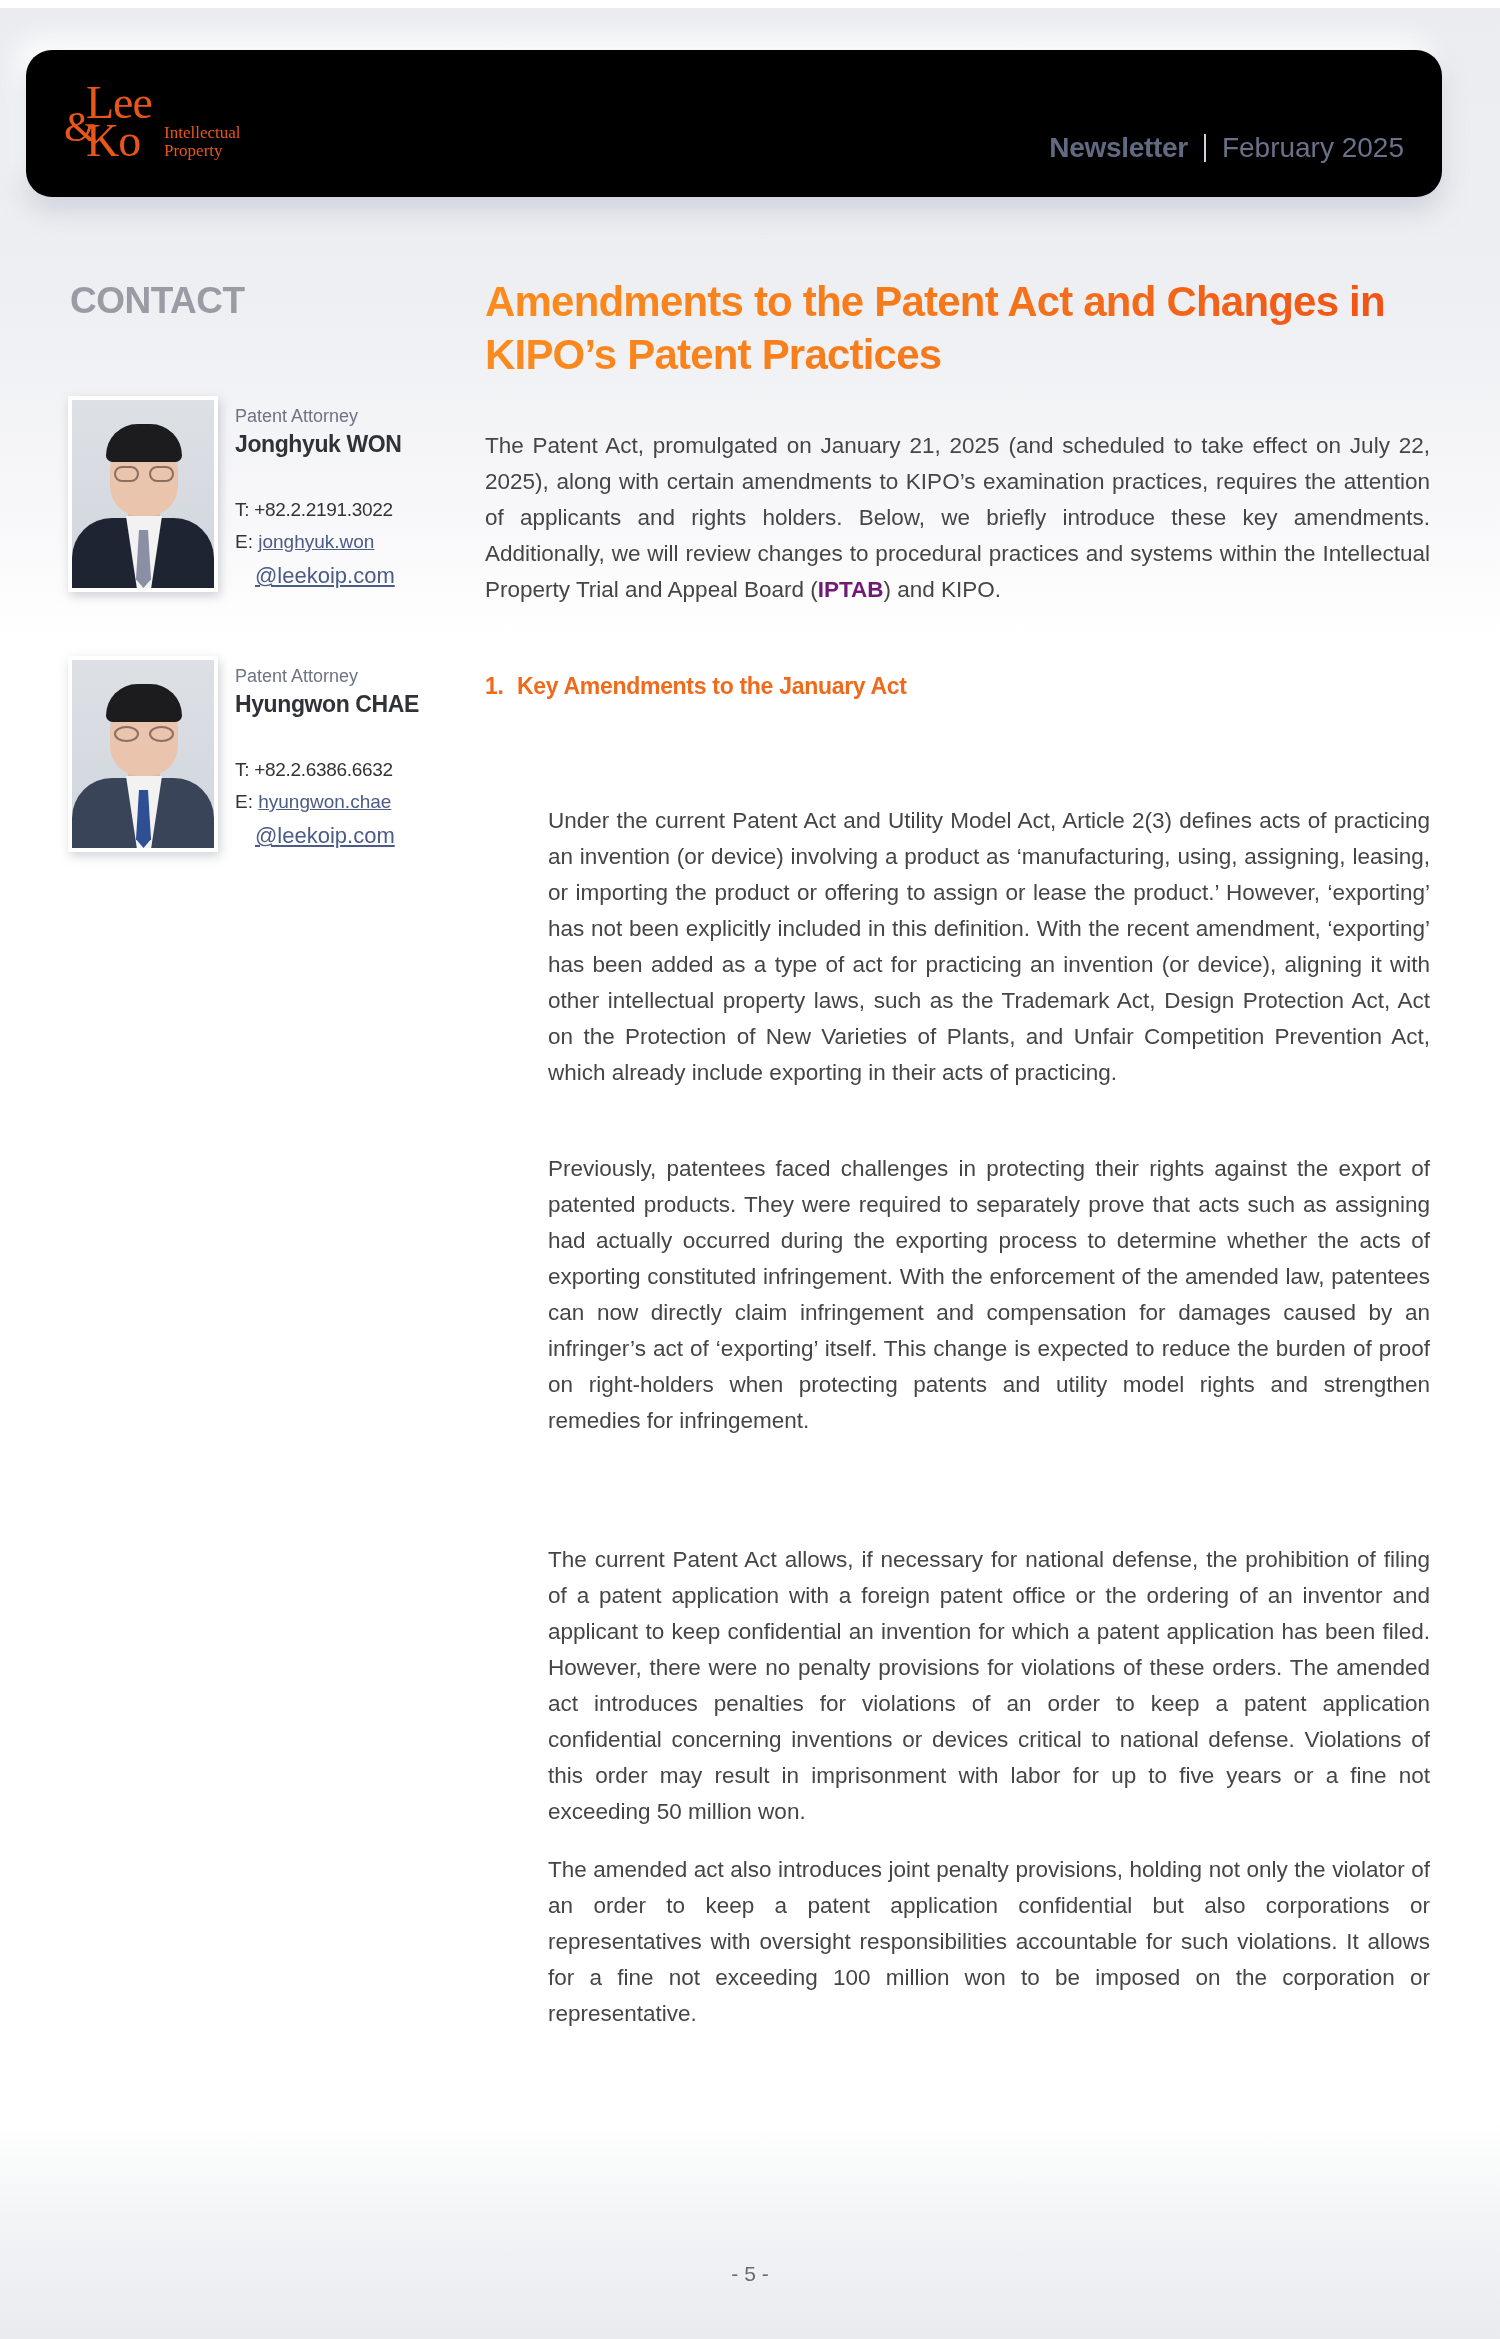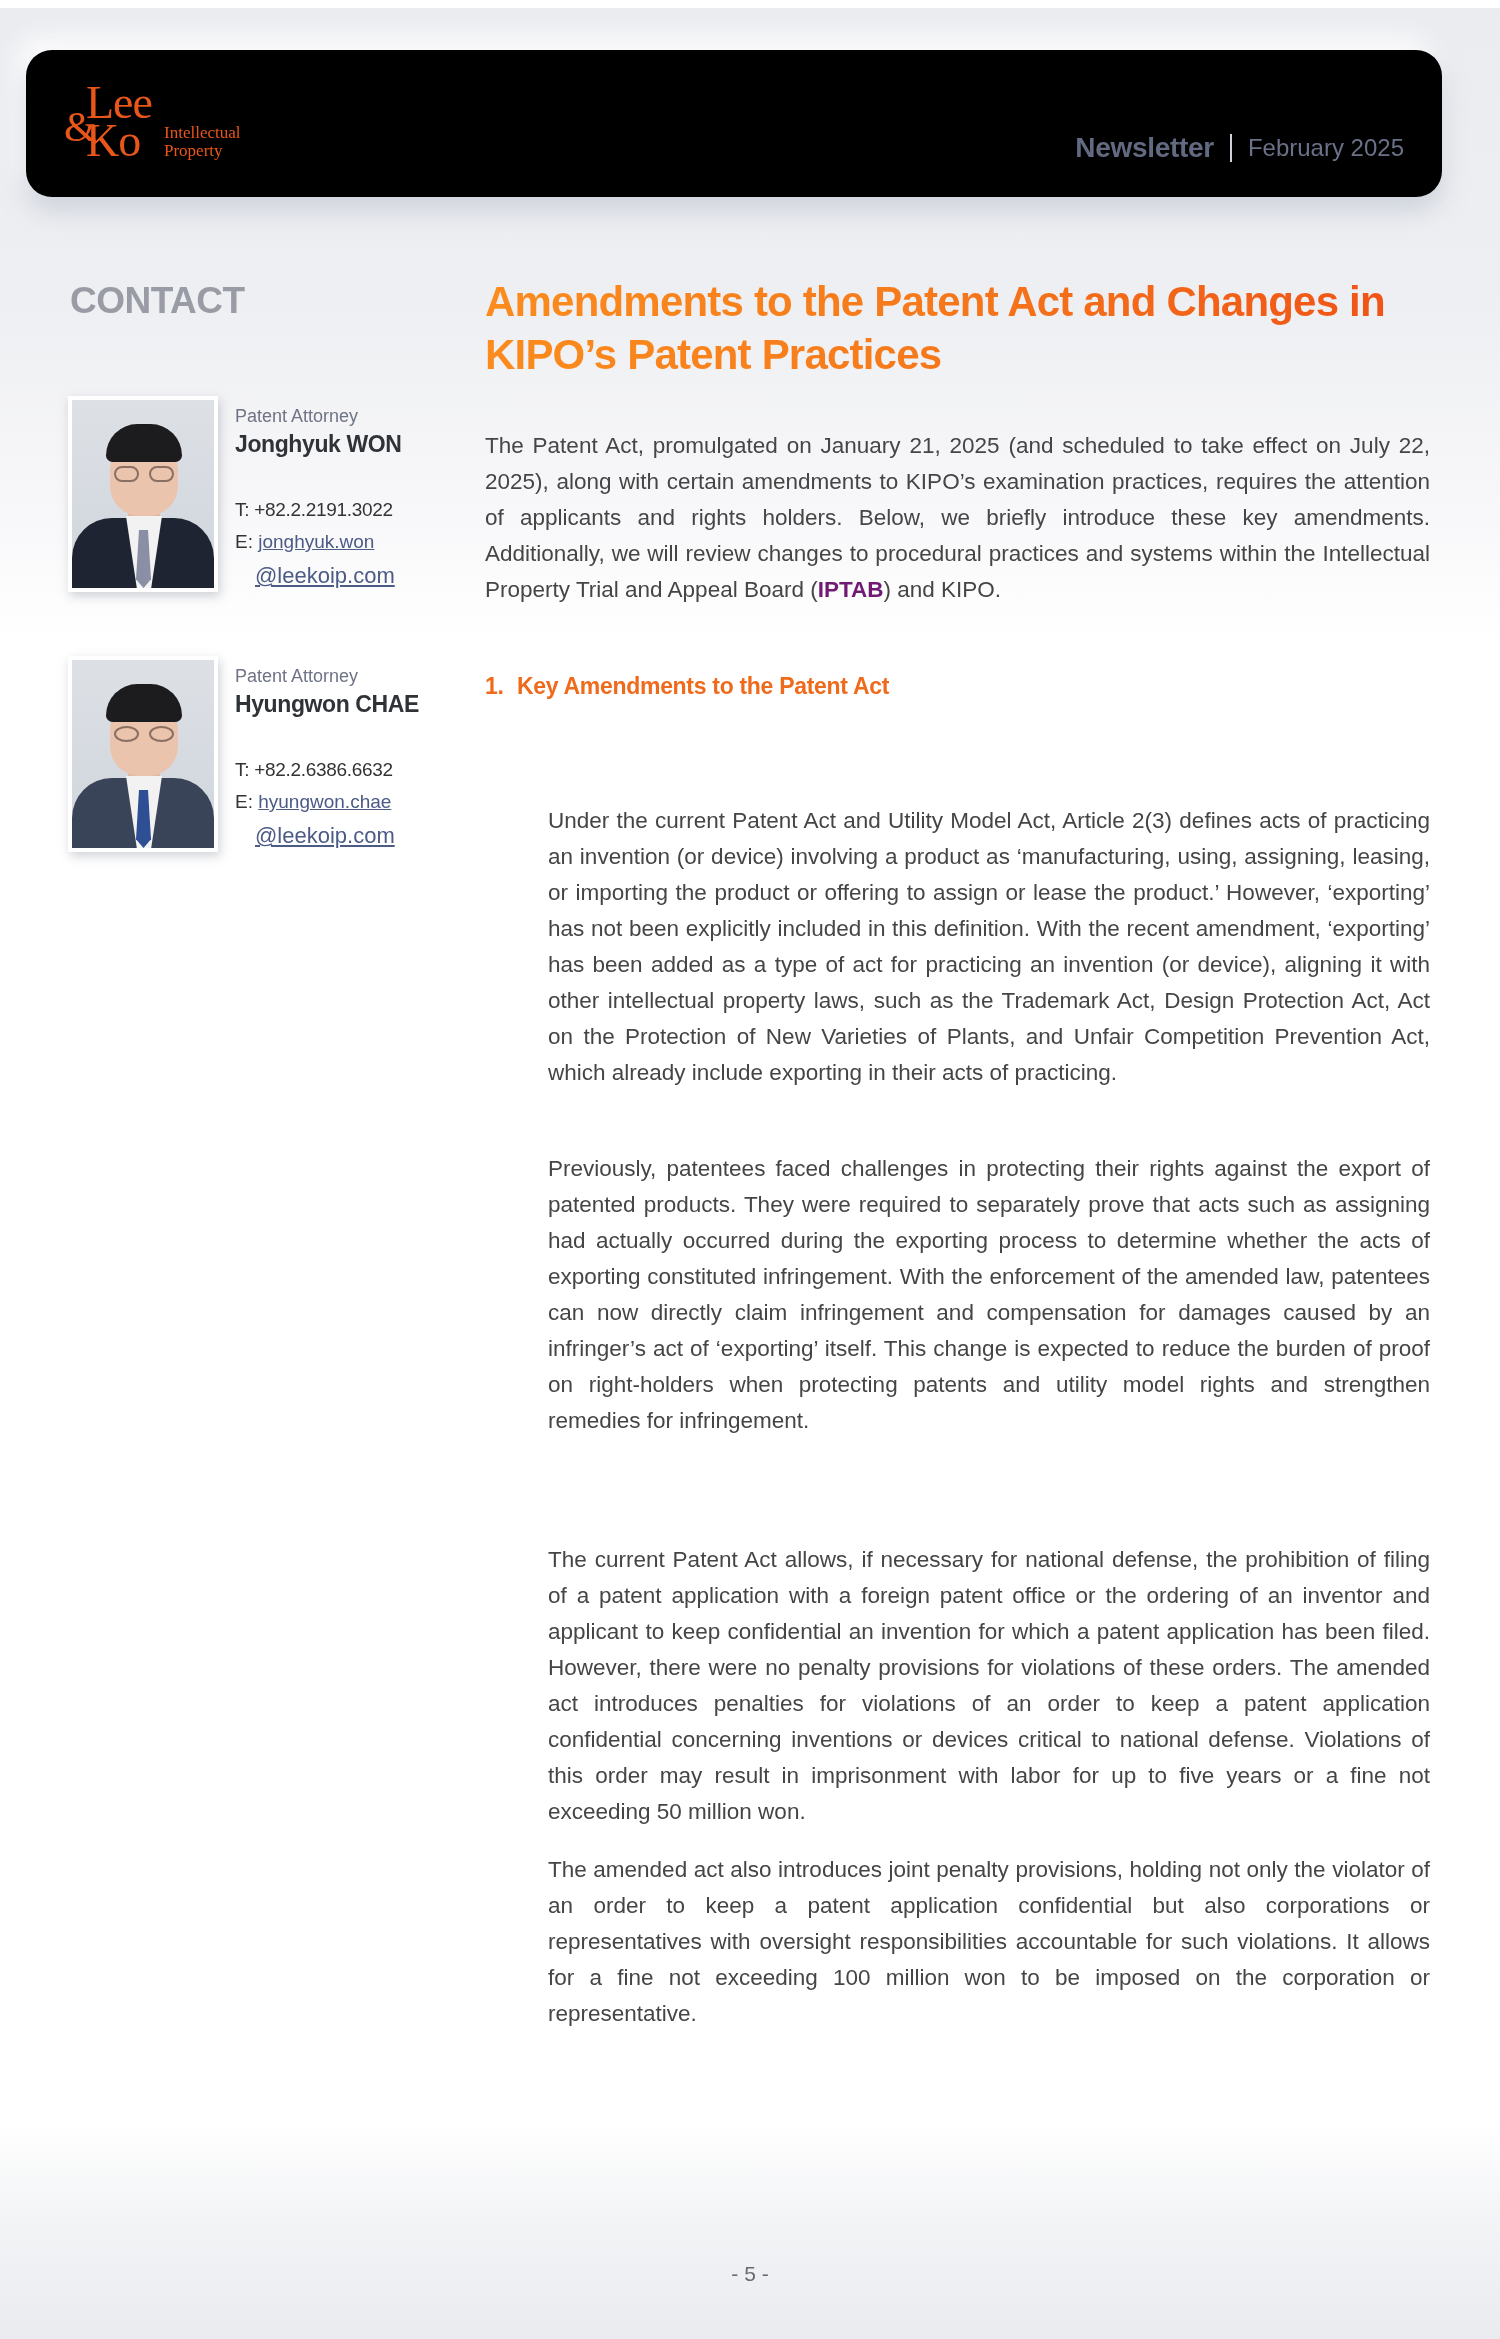--- a/index.html
+++ b/index.html
@@ -26,21 +26,21 @@
     .logo { position: absolute; left: 38px; top: 30px; width: 260px; height: 90px; color: #e8561a; font-family: "Liberation Serif", "DejaVu Serif", serif; }
     .logo .amp { position: absolute; left: 0px; top: 26px; font-size: 42px; line-height: 42px; }
     .logo .lee { position: absolute; left: 22px; top: 0px; font-size: 46px; line-height: 46px; letter-spacing: -1px; }
     .logo .ko { position: absolute; left: 22px; top: 38px; font-size: 46px; line-height: 46px; letter-spacing: -1px; }
     .logo .ip { position: absolute; left: 100px; top: 44px; font-size: 17px; line-height: 18px; }
     .header-right {
       position: absolute; right: 38px; top: 80px; display: flex; align-items: center; height: 36px;
     }
     .header-right .nl { font-size: 28px; font-weight: bold; color: #626a82; letter-spacing: -0.3px; text-align: center; }
     .header-right .sep { width: 2px; height: 28px; background: #cfd1d8; margin: 0 16px; }
-    .header-right .date { font-size: 24px; color: #6a7188; }
+    .header-right .date { font-size: 28px; color: #6a7188; }
 
     
     .contact-title {
       position: absolute; left: 70px; top: 280px; font-size: 37px; font-weight: bold;
       color: #999ca5; letter-spacing: -0.5px;
     }
     .person { position: absolute; left: 68px; width: 400px; height: 200px; }
     .person .photo-frame {
       position: absolute; left: 0; top: 0; width: 150px; height: 196px;
       background: #ffffff; padding: 4px;
@@ -177,21 +177,21 @@
     <div class="email2"><a>@leekoip.com</a></div>
   </div>
 </div>
 
 <div class="main">
   <h1 class="article-title">Amendments to the Patent Act and Changes in KIPO’s Patent Practices</h1>
 
   <p class="intro"><span>The Patent Act, promulgated on January 21, 2025 (and scheduled to take effect on July 22, 2025), along with certain amendments to KIPO’s examination practices, requires the attention of applicants and rights holders. Below, we briefly introduce these key amendments. Additionally, we will review changes to procedural practices and systems within the Intellectual Property Trial and Appeal Board (</span><b>IPTAB</b><span>) and KIPO.</span></p>
 
   <div class="section-h">
-    <span class="num">1.</span><span>Key Amendments to the Patent Act</span>
+    <span class="num">1.</span><span>Key Amendments to the January Act</span>
   </div>
 
   <p class="para" style="top:528px;">Under the current Patent Act and Utility Model Act, Article 2(3) defines acts of practicing an invention (or device) involving a product as ‘manufacturing, using, assigning, leasing, or importing the product or offering to assign or lease the product.’ However, ‘exporting’ has not been explicitly included in this definition. With the recent amendment, ‘exporting’ has been added as a type of act for practicing an invention (or device), aligning it with other intellectual property laws, such as the Trademark Act, Design Protection Act, Act on the Protection of New Varieties of Plants, and Unfair Competition Prevention Act, which already include exporting in their acts of practicing.</p>
   <p class="para" style="top:876px;">Previously, patentees faced challenges in protecting their rights against the export of patented products. They were required to separately prove that acts such as assigning had actually occurred during the exporting process to determine whether the acts of exporting constituted infringement. With the enforcement of the amended law, patentees can now directly claim infringement and compensation for damages caused by an infringer’s act of ‘exporting’ itself. This change is expected to reduce the burden of proof on right-holders when protecting patents and utility model rights and strengthen remedies for infringement.</p>
 
   <p class="para" style="top:1267px;">The current Patent Act allows, if necessary for national defense, the prohibition of filing of a patent application with a foreign patent office or the ordering of an inventor and applicant to keep confidential an invention for which a patent application has been filed. However, there were no penalty provisions for violations of these orders. The amended act introduces penalties for violations of an order to keep a patent application confidential concerning inventions or devices critical to national defense. Violations of this order may result in imprisonment with labor for up to five years or a fine not exceeding 50 million won.</p>
   <p class="para" style="top:1577px;">The amended act also introduces joint penalty provisions, holding not only the violator of an order to keep a patent application confidential but also corporations or representatives with oversight responsibilities accountable for such violations. It allows for a fine not exceeding 100 million won to be imposed on the corporation or representative.</p>
 </div>
 
 <div class="page-num">- 5 -</div>

